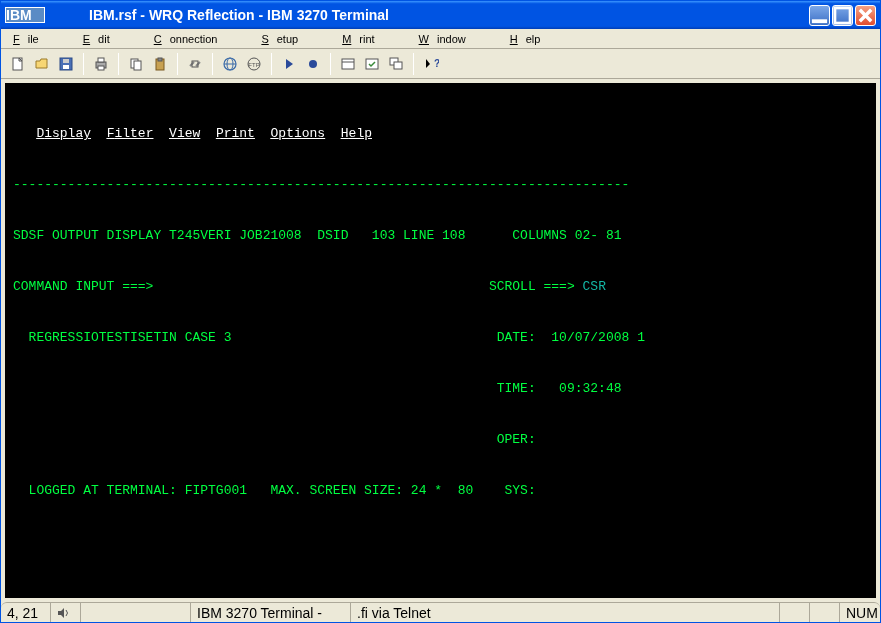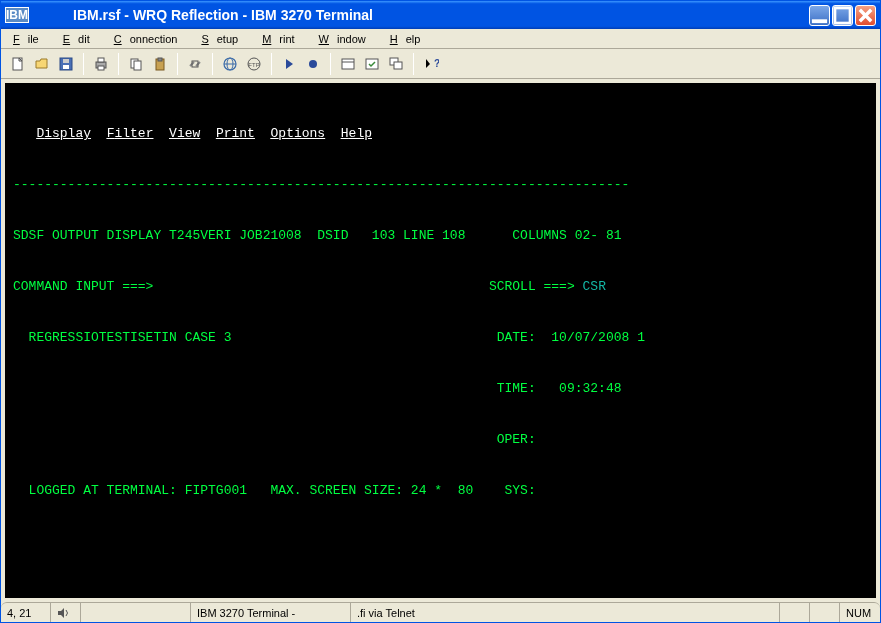--- a/index.html
+++ b/index.html
@@ -22,27 +22,27 @@
   .titlebar {
     background: linear-gradient(to bottom, #3a95ff 0%, #0054e3 10%, #0054e3 90%, #003db5 100%);
     height: 28px;
     display: flex;
     align-items: center;
     padding: 0 4px;
     color: white;
     font-weight: bold;
   }
   .titlebar-icon {
-    width: 24px;
+    width: 40px;
     height: 16px;
     background: #5a8bc5;
     border: 1px solid #fff;
     margin-right: 4px;
-    font-size: 12px;
-    text-align: right;
+    font-size: 14px;
+    text-align: left;
     line-height: 14px;
     color: #fff;
   }
   .titlebar-text { flex: 1; font-size: 14px; margin-left: 40px; }
   .titlebar-buttons { display: flex; gap: 2px; }
   .tb-btn {
     width: 21px; height: 21px;
     border: 1px solid #fff;
     border-radius: 3px;
     display: flex; align-items: center; justify-content: center;
@@ -53,20 +53,21 @@
   .tb-close { background: linear-gradient(#f5a183, #e14d2e); color: white; }
 
   .menubar {
     background: #ece9d8;
     height: 20px;
     display: flex;
     align-items: center;
     padding: 0 4px;
     border-bottom: 1px solid #aca899;
     font-size: 11px;
+    gap: 20px;
   }
   .menubar span {
     padding: 2px 8px;
     cursor: pointer;
   }
   .menubar u { text-decoration: underline; }
 
   .toolbar {
     background: #ece9d8;
     height: 30px;
@@ -108,21 +109,21 @@
   .term-menu .u { text-decoration: underline; }
   .term-red { color: #14b8a6; }
   .term-dash { color: #00ff41; letter-spacing: 0; }
 
   .statusbar {
     height: 20px;
     background: #ece9d8;
     border-top: 1px solid #aca899;
     display: flex;
     align-items: center;
-    font-size: 11px;
+    font-size: 14px;
     border-radius: 6px;
   }
   .status-cell {
     padding: 0 6px;
     border-right: 1px solid #aca899;
     height: 100%;
     display: flex;
     align-items: center;
     min-width: 10px;
   }

